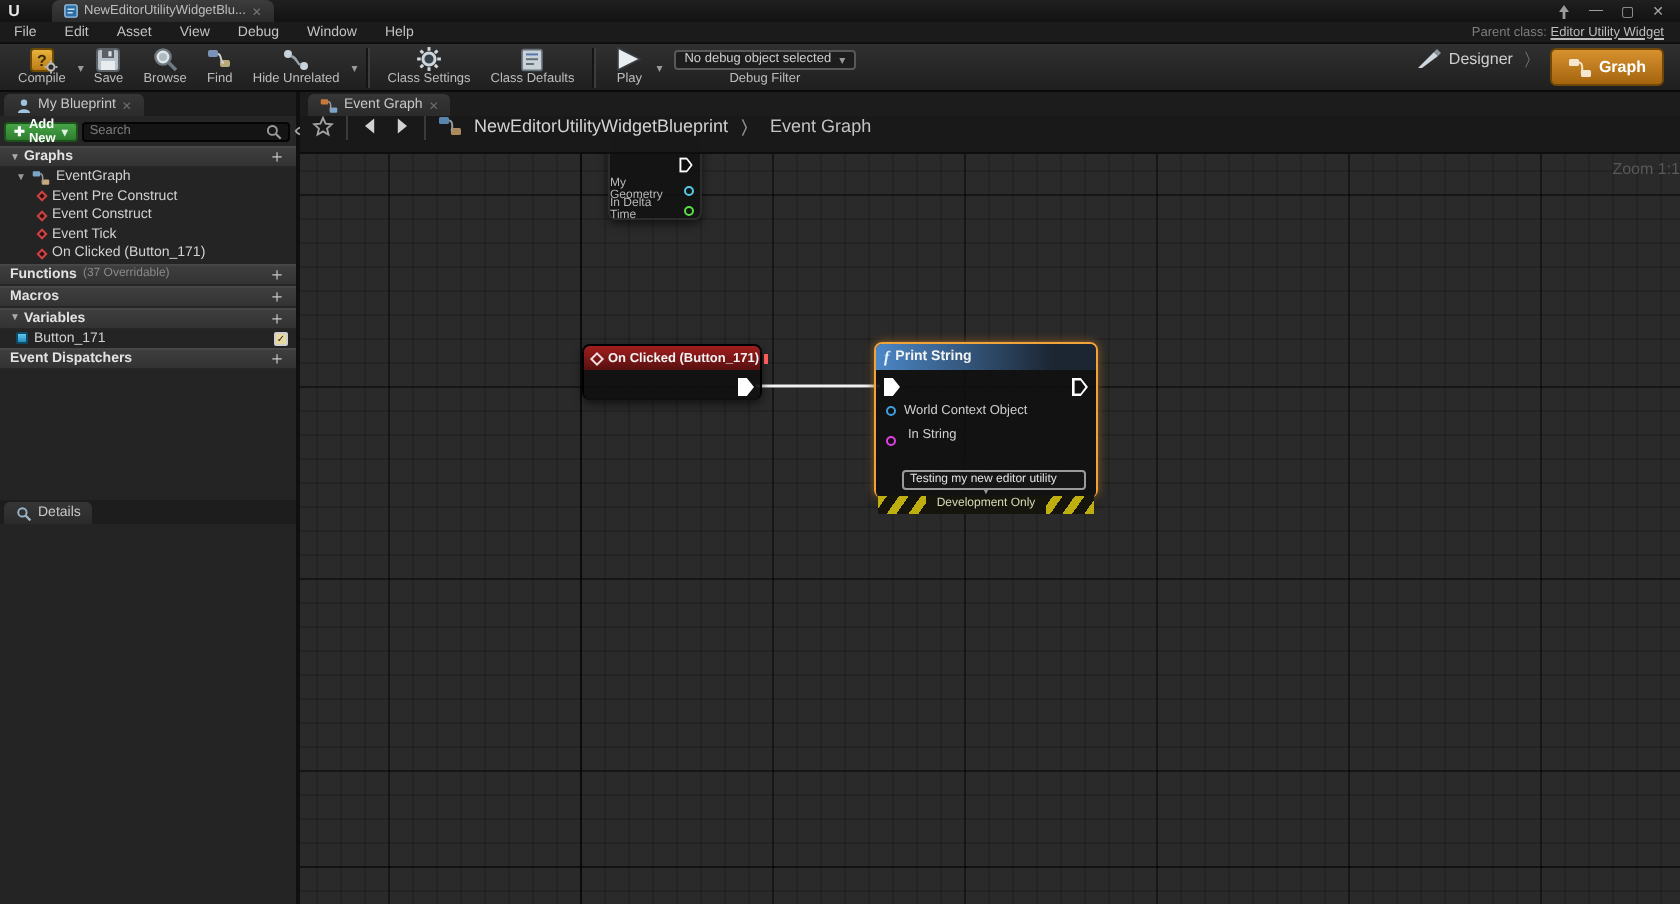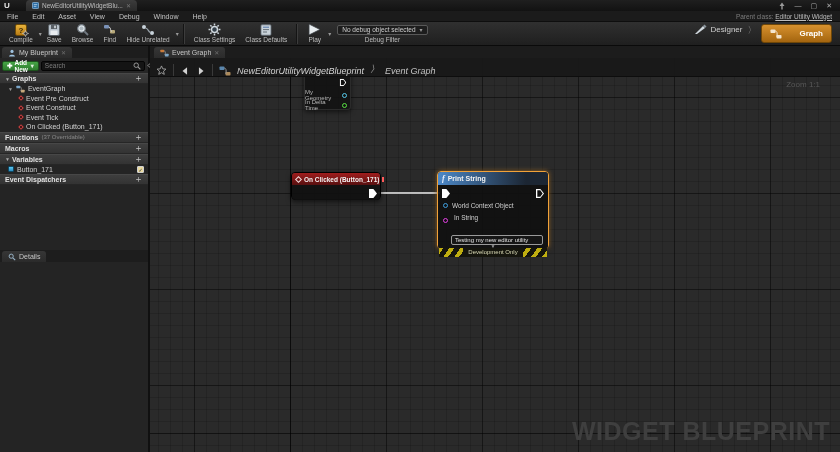--- a/index.html
+++ b/index.html
@@ -45,21 +45,21 @@
     background:linear-gradient(#e8b33c,#b97c14); border:1px solid #6d4a06;
     font-size:8px; font-weight:bold; color:#3a2a05; text-align:center; line-height:11px; }
   .compile-box .minigear { position:absolute; right:-3px; bottom:-2px; }
   .debug-group { display:flex; flex-direction:column; align-items:center; margin:0 6px; }
   .debug-select { height:10px; display:flex; align-items:center; gap:3px; padding:0 4px;
     background:#1d1d1d; border:1px solid #585858; border-radius:2px; font-size:6.5px; color:#cfcfcf; }
   .debug-lbl { font-size:6.5px; color:#bdbdbd; margin-top:1px; }
   #mode-switch { margin-left:auto; display:flex; align-items:flex-start; gap:5px; padding-right:4px; }
   .designer-btn { display:flex; align-items:center; gap:3px; font-size:8px; color:#cfcfcf; }
   .mode-chev { color:#8a8a8a; font-size:9px; }
-  .graph-btn { display:flex; align-items:center; gap:17px; height:19px; padding:0 8px;
+  .graph-btn { display:flex; align-items:center; gap:3px; height:19px; padding:0 8px;
     background:linear-gradient(#d7912e,#a4650f); border:1px solid #6f4708; border-radius:3px;
     font-size:8px; font-weight:bold; color:#fff; }
 
   
   #leftcol { position:absolute; left:0; top:46px; width:150px; height:406px; background:#242424;
     border-right:2px solid #101010; }
   .ptabbar { height:12px; background:#1d1d1d; display:flex; align-items:flex-end; padding-left:2px; }
   .ptab { height:11px; display:flex; align-items:center; gap:3px; padding:0 6px;
     background:linear-gradient(#363636,#2b2b2b); border-radius:3px 3px 0 0;
     font-size:7px; color:#c8c8c8; }
@@ -94,26 +94,26 @@
     background:
       linear-gradient(to right, rgba(0,0,0,.38) 1px, transparent 1px) 44px 0 / 96px 96px,
       linear-gradient(to bottom, rgba(0,0,0,.38) 1px, transparent 1px) 0 39px / 96px 96px,
       linear-gradient(to right, rgba(0,0,0,.14) 1px, transparent 1px) 44px 0 / 12px 12px,
       linear-gradient(to bottom, rgba(0,0,0,.14) 1px, transparent 1px) 0 39px / 12px 12px,
       #2a2a2a; }
   .origin-v { position:absolute; left:140px; top:0; width:1px; height:100%; background:rgba(0,0,0,.5); }
   .origin-h { position:absolute; left:0; top:375px; width:100%; height:1px; background:rgba(0,0,0,.5); }
   #breadcrumbbar { position:absolute; left:0; top:0; width:100%; height:19px;
     background:rgba(25,25,25,.97); border-bottom:1px solid rgba(0,0,0,.45);
-    display:flex; align-items:flex-end; gap:6px; padding:0 6px; z-index:5;font-style:italic; }
+    display:flex; align-items:flex-start; gap:6px; padding:0 6px; z-index:5; }
   .bc-root { font-size:9px; color:#d2d2d2; }
   .bc-chev { font-size:9px; color:#8f8f8f; font-weight:bold; }
   .bc-cur { font-size:9px; color:#c4c4c4; }
   .bc-sep { width:1px; height:12px; background:#3a3a3a; }
-  #zoomlabel { position:absolute; right:20px; top:22px; font-size:8px; color:#585858; z-index:6; }
+  #zoomlabel { position:absolute; right:0; top:22px; font-size:8px; color:#585858; z-index:6; }
   #watermark { position:absolute; right:10px; bottom:6px; font-size:25px; font-weight:bold;
     letter-spacing:.5px; color:#3f3f3f; z-index:1; }
 
   
   .node { position:absolute; border-radius:4px; box-shadow:0 2px 5px rgba(0,0,0,.55); }
   .nodehead { display:flex; align-items:center; gap:3px; padding:0 4px;
     border-radius:3px 3px 0 0; font-weight:bold; color:#f2f2f2; }
   .nodebody { position:relative; background:rgba(16,16,16,.93); border-radius:0 0 3px 3px; }
 
   #ticknode { left:154px; top:8px; width:47px; height:44px; background:rgba(18,18,18,.9);
@@ -446,21 +446,20 @@
           </svg>
         <span>Event Graph</span>
         <span class="x">✕</span>
       </div>
     </div>
 
     <div id="canvas">
       <div class="origin-v"></div>
       <div class="origin-h"></div>
 
-      <div id="watermark" class="nw">WIDGET BLUEPRINT</div>
 
       <div class="node" id="ticknode">
         <div class="execpin hollow" style="position:absolute; right:3px; top:11px; transform:scale(.85)"></div>
         <div class="prow" style="top:22px">
           <span>My Geometry</span>
           <span class="cpin" style="border-color:#56c8e8"></span>
         </div>
         <div class="prow" style="top:32px">
           <span>In Delta Time</span>
           <span class="cpin" style="border-color:#58e043"></span>

